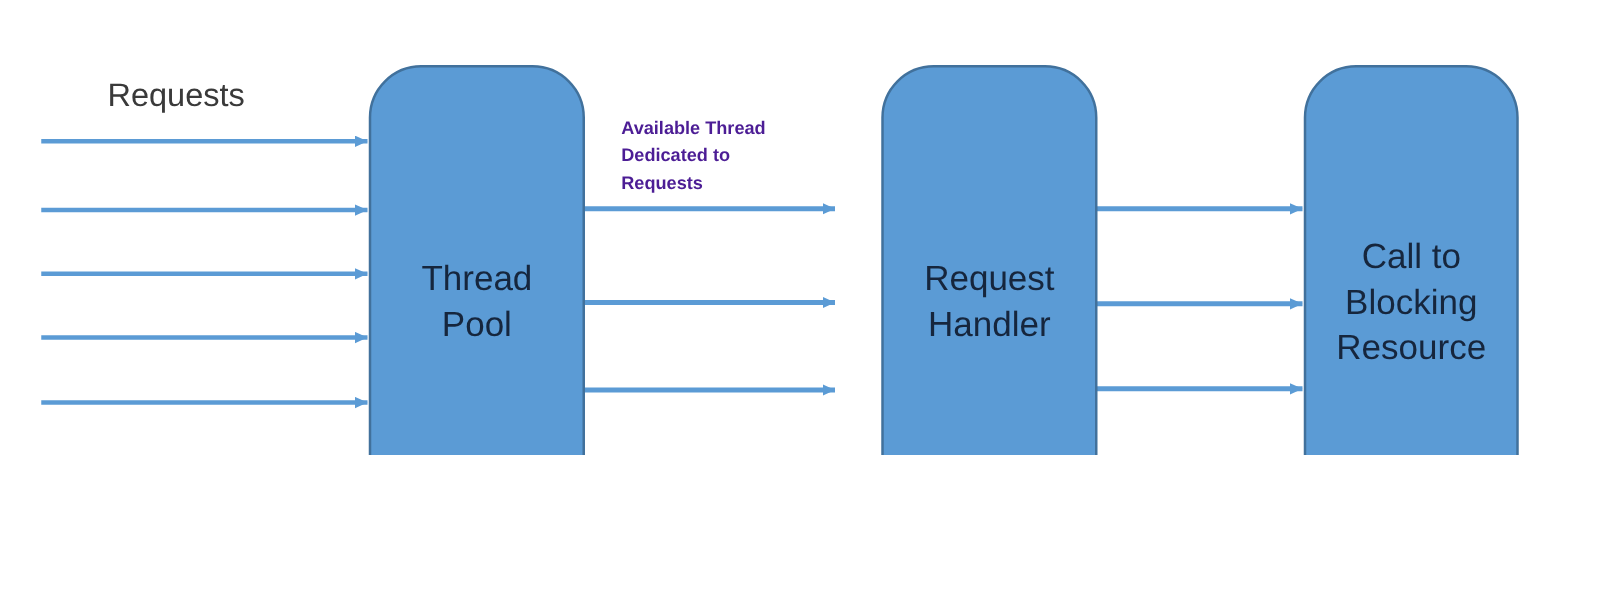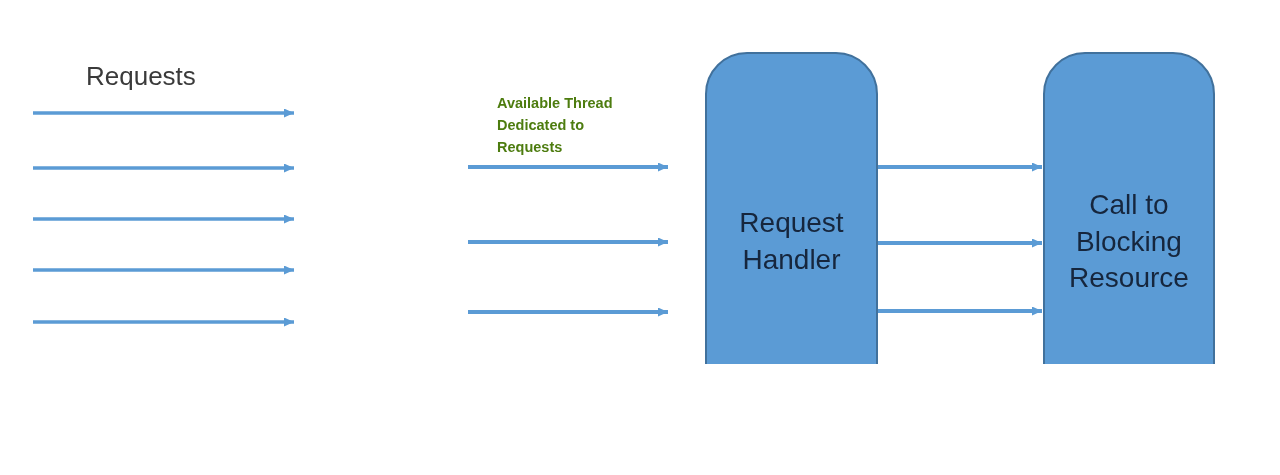--- a/index.html
+++ b/index.html
@@ -50,21 +50,21 @@
     left: 86px;
     top: 61px;
     font-size: 26px;
     color: #3a3a3a;
     white-space: nowrap;
   }
   .edge-label {
     position: absolute;
     font-size: 14.5px;
     font-weight: bold;
-    color: #4d7c0f;
+    color: #4c1d95;
     line-height: 22px;
     white-space: pre-line;
   }
   .edge-label-1 { left: 497px; top: 92px; }
   .edge-label-2 { left: 870px; top: 89px; }
 </style>
 </head>
 <body>
 
 <div class="canvas">
@@ -93,20 +93,24 @@
 
     <g>
       <line x1="842" y1="167" x2="1042" y2="167" stroke="#5b9bd5" stroke-width="4" marker-end="url(#ah)"></line>
       <line x1="842" y1="243" x2="1042" y2="243" stroke="#5b9bd5" stroke-width="4" marker-end="url(#ah)"></line>
       <line x1="842" y1="311" x2="1042" y2="311" stroke="#5b9bd5" stroke-width="4" marker-end="url(#ah)"></line>
     </g>
   </svg>
 
   <div class="requests-label">Requests</div>
 
+  <div class="node node1">
+    <span class="node-label">Thread
+Pool</span>
+  </div>
 
   <div class="node node2">
     <span class="node-label">Request
 Handler</span>
   </div>
 
   <div class="node node3">
     <span class="node-label">Call to
 Blocking
 Resource</span>

